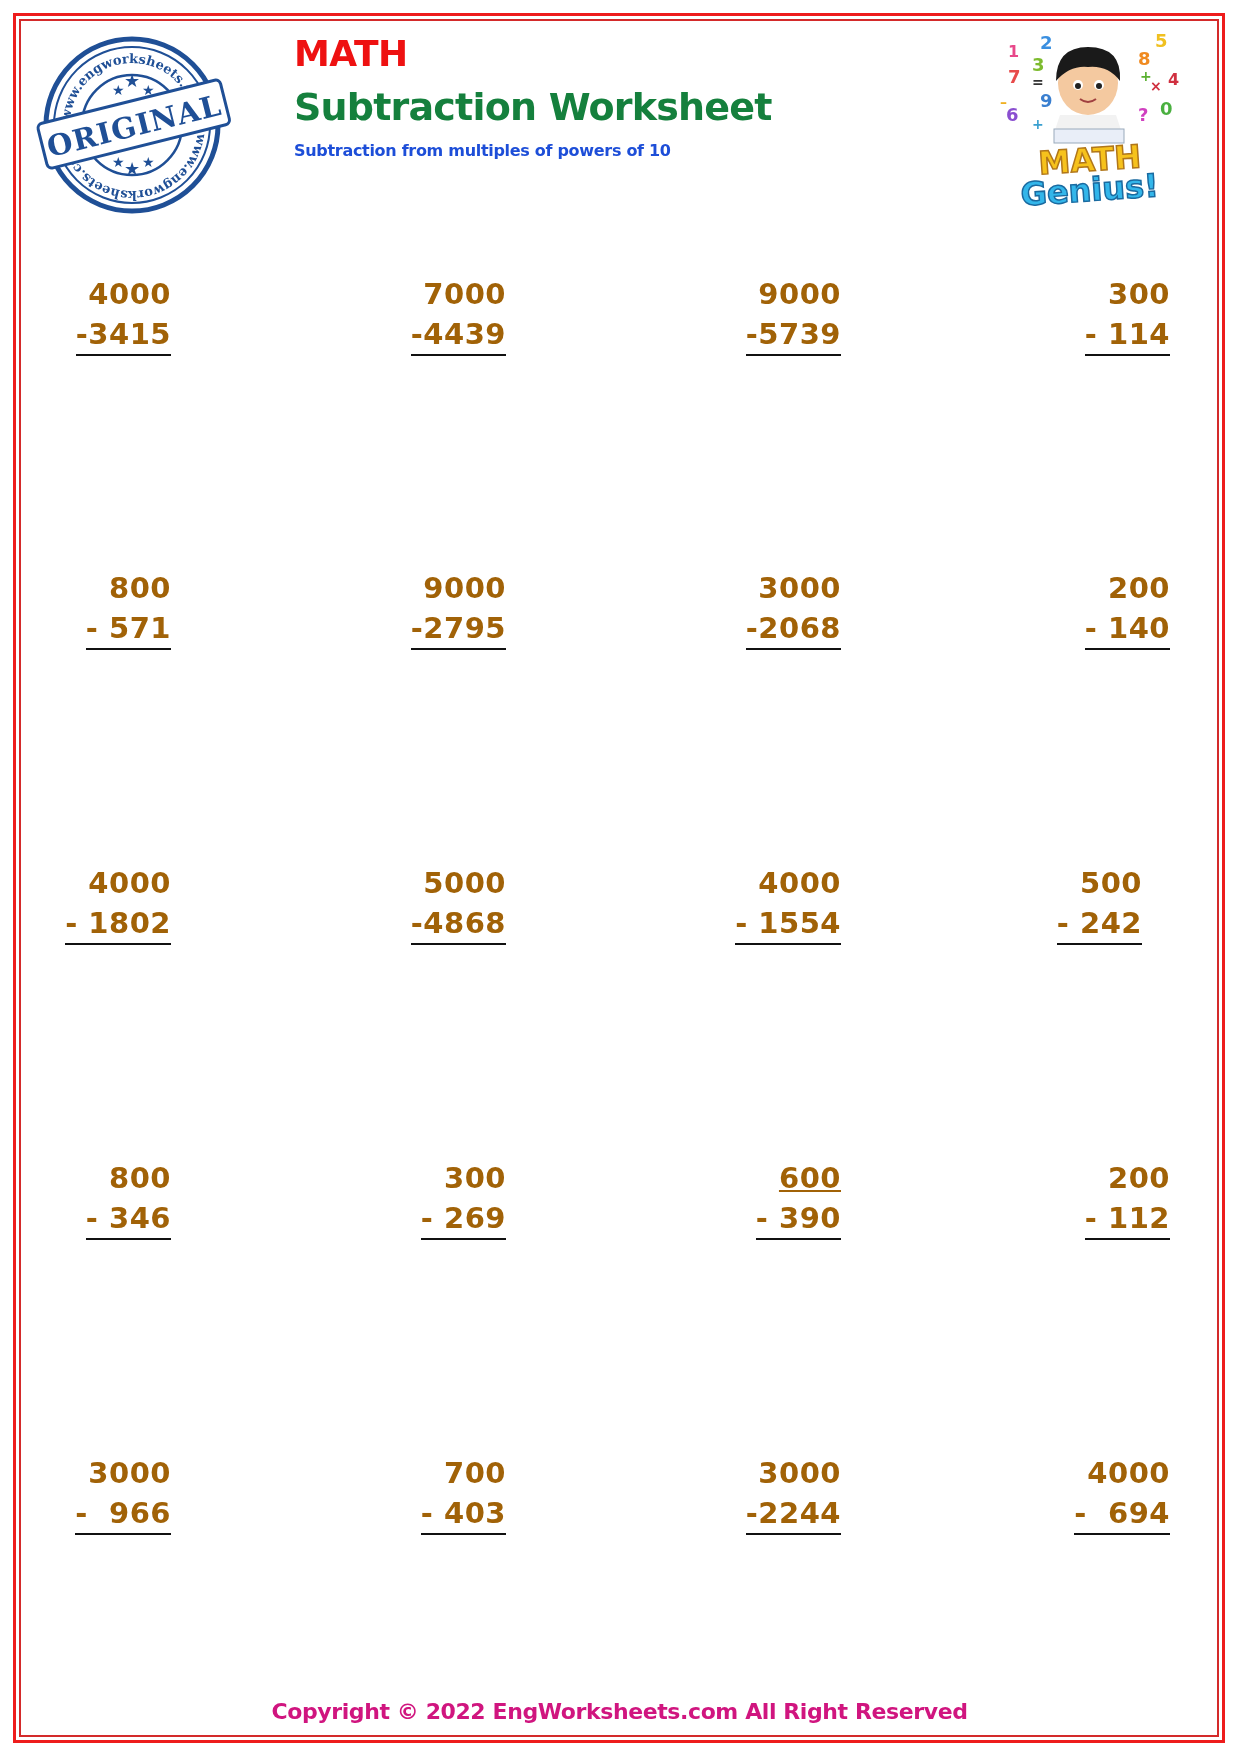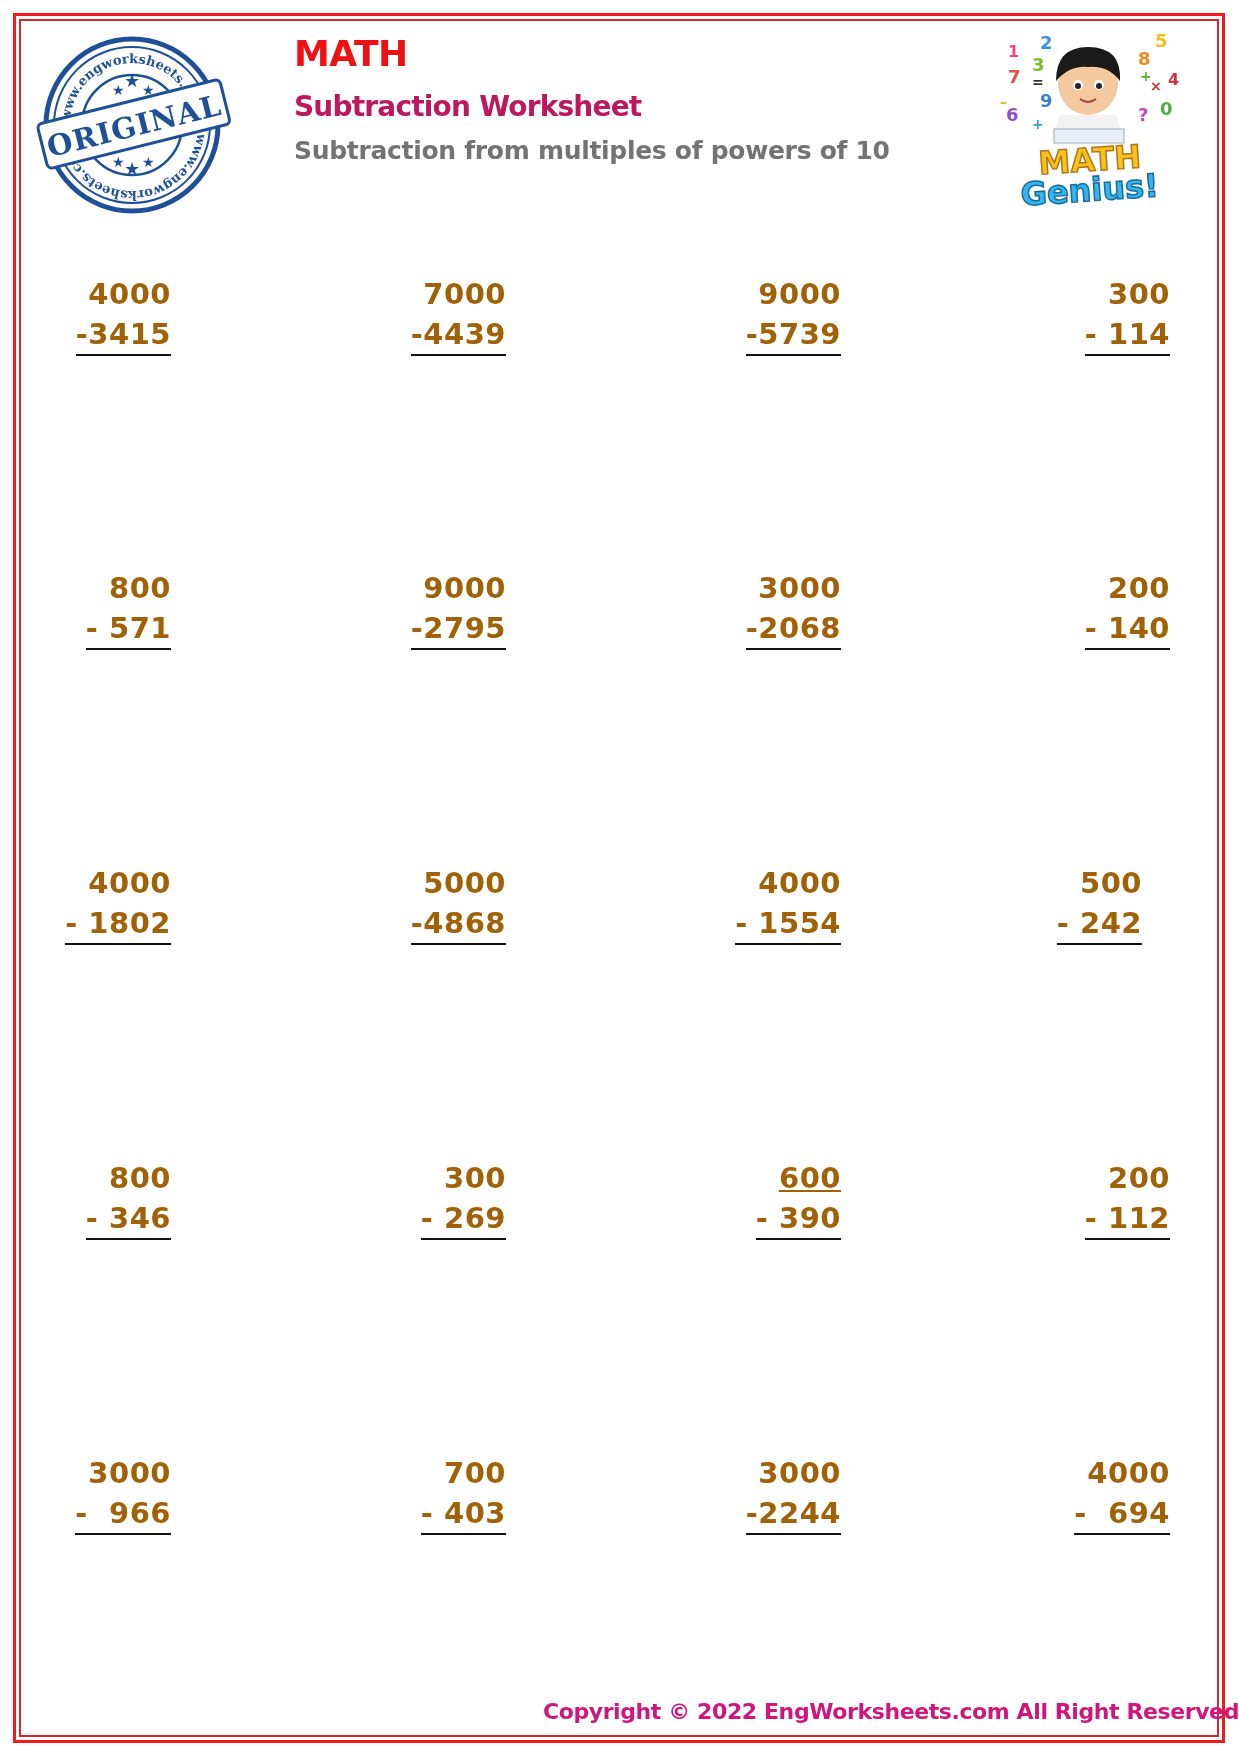--- a/index.html
+++ b/index.html
@@ -2,29 +2,29 @@
 <html><head>
 <meta charset="utf-8">
 <style>
   html, body { margin: 0; padding: 0; background: #ffffff; }
   body { width: 1239px; height: 1754px; position: relative; overflow: hidden; font-family: "DejaVu Sans", sans-serif; }
   .border-outer { position: absolute; left: 13px; top: 13px; width: 1212px; height: 1730px; border: 3px solid #ee1c1c; box-sizing: border-box; }
   .border-inner { position: absolute; left: 19px; top: 19px; width: 1200px; height: 1718px; border: 2px solid #d42a2a; box-sizing: border-box; }
 
   .stamp { position: absolute; left: 30px; top: 25px; width: 210px; height: 190px; }
   .title { position: absolute; left: 294px; top: 30px; color: #ee1111; font-weight: bold; font-size: 36px; line-height: 48px; font-family: "DejaVu Sans", sans-serif; letter-spacing: -0.5px; }
-  .subtitle { position: absolute; left: 294px; top: 83px; color: #be185d; font-weight: bold; font-size: 28px; line-height: 48px; font-family: "DejaVu Sans", sans-serif; letter-spacing: -0.8px; }
-  .desc { position: absolute; left: 294px; top: 138px; color: #737373; font-weight: bold; font-size: 25px; line-height: 26px; font-family: "DejaVu Sans", sans-serif; letter-spacing: -0.3px; }
+  .subtitle { position: absolute; left: 294px; top: 83px; color: #15803d; font-weight: bold; font-size: 38px; line-height: 48px; font-family: "DejaVu Sans", sans-serif; letter-spacing: -0.8px; }
+  .desc { position: absolute; left: 294px; top: 138px; color: #1d4ed8; font-weight: bold; font-size: 16px; line-height: 26px; font-family: "DejaVu Sans", sans-serif; letter-spacing: -0.3px; }
   .mascot { position: absolute; left: 990px; top: 25px; width: 200px; height: 185px; }
 
   .problem { position: absolute; width: 130px; text-align: right; font-family: "DejaVu Sans", sans-serif; font-weight: bold; color: #a16207; }
   .problem .top { font-size: 29px; line-height: 40px; height: 40px; letter-spacing: 0.5px; }
   .problem .bottom { display: inline-block; font-size: 29px; line-height: 40px; height: 40px; border-bottom: 2px solid #111; letter-spacing: 0.5px; white-space: pre; }
 
-  .footer { position: absolute; left: 0; width: 1239px; top: 1697px; text-align: right; color: #d0157f; font-weight: bold; font-size: 22px; line-height: 30px; font-family: "DejaVu Sans", sans-serif; letter-spacing: -0.4px; }
+  .footer { position: absolute; left: 0; width: 1239px; top: 1697px; text-align: center; color: #d0157f; font-weight: bold; font-size: 22px; line-height: 30px; font-family: "DejaVu Sans", sans-serif; letter-spacing: -0.4px; }
 </style>
 </head>
 <body>
 
 <div class="border-outer"></div>
 <div class="border-inner"></div>
 
 <div class="stamp">
   <svg width="210" height="190" viewBox="0 0 210 190">
     <defs>

